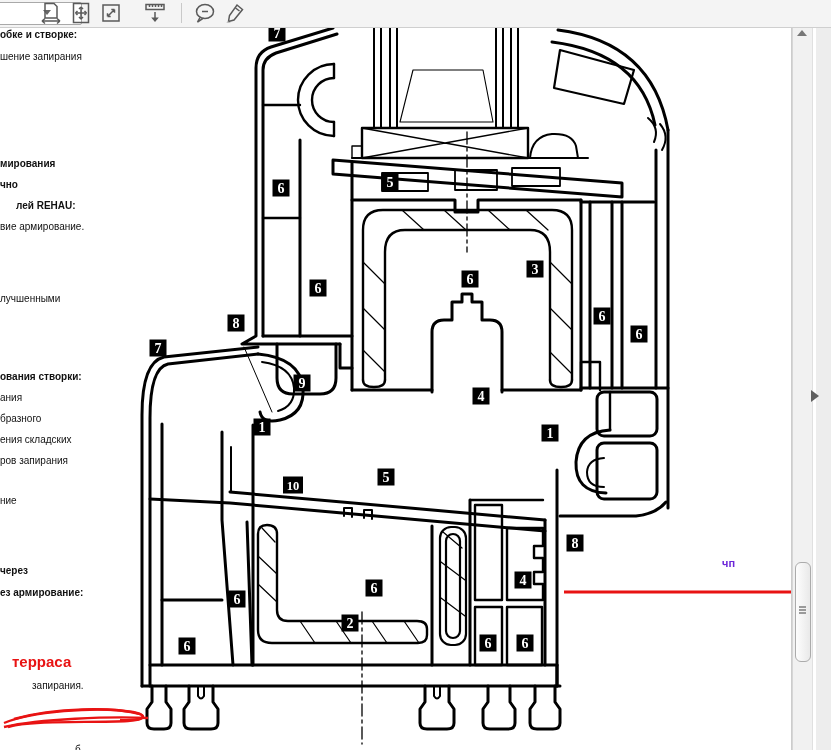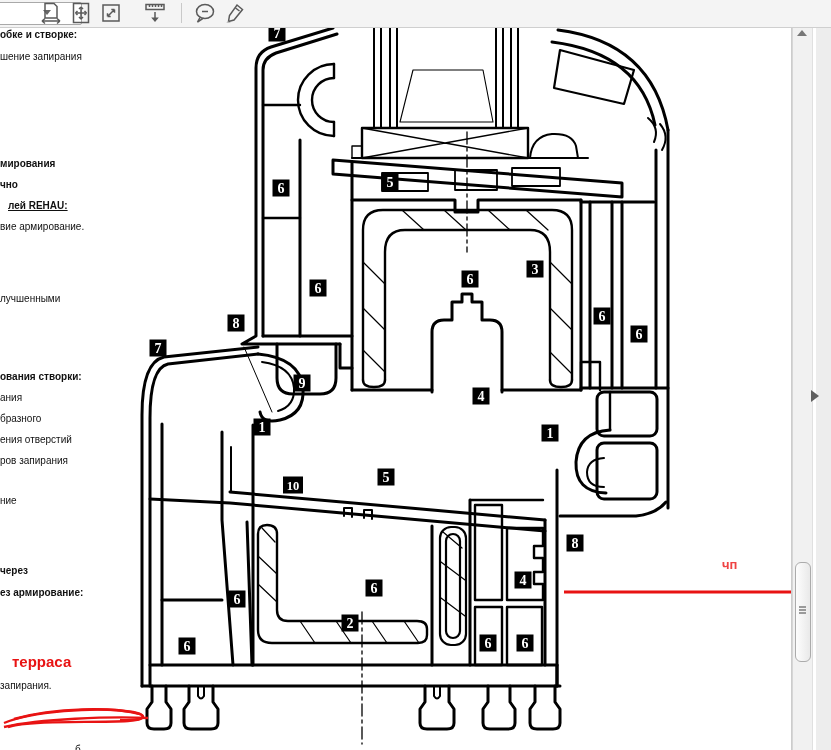--- a/index.html
+++ b/index.html
@@ -99,32 +99,32 @@
     </svg>
   </button>
 </div>
 
 <div class="page">
   <div id="text-layer">
       <div class="txt b" style="left: 0px; top: 1px;">обке и створке:</div>
       <div class="txt" style="left: 0px; top: 23px;">шение запирания</div>
       <div class="txt b" style="left: 0px; top: 130px;">мирования</div>
       <div class="txt b" style="left: 0px; top: 151px;">чно</div>
-      <div class="txt b" style="left: 8px; top: 172px; text-decoration: underline;">лей REHAU:</div>
+      <div class="txt b" style="left: 16px; top: 172px;">лей REHAU:</div>
       <div class="txt" style="left: 0px; top: 193px;">вие армирование.</div>
       <div class="txt" style="left: 0px; top: 265px;">лучшенными</div>
       <div class="txt b" style="left: 0px; top: 343px;">ования створки:</div>
       <div class="txt" style="left: 0px; top: 364px;">ания</div>
       <div class="txt" style="left: 0px; top: 385px;">бразного</div>
-      <div class="txt" style="left: 0px; top: 406px;">ения отверстий</div>
+      <div class="txt" style="left: 0px; top: 406px;">ения складских</div>
       <div class="txt" style="left: 0px; top: 427px;">ров запирания</div>
       <div class="txt" style="left: 0px; top: 467px;">ние</div>
       <div class="txt b" style="left: 0px; top: 537px;">через</div>
       <div class="txt b" style="left: 0px; top: 559px;">ез армирование:</div>
-      <div class="txt" style="left: 0px; top: 652px;">запирания.</div>
+      <div class="txt" style="left: 0px; top: 652px; padding-left: 32px;">запирания.</div>
       <div class="txt" style="left: 75px; top: 716px;">б</div>
     </div>
 
   <svg id="dwg" width="791" height="722" viewBox="0 28 791 722" style="position:absolute;left:0;top:0">
     <g fill="none" stroke="#000" stroke-linecap="round" stroke-linejoin="round">
 
       <g stroke-width="2">
         <path d="M374,28 V128 M381,28 V128 M390,28 V128 M397,28 V128"></path>
         <path d="M496,28 V128 M503,28 V128 M511,28 V128 M518,28 V128"></path>
       </g>
@@ -321,21 +321,21 @@
 
     <g>
       <line id="red-line" x1="564" y1="592" x2="791" y2="592" stroke="#e81313" stroke-width="3"></line>
       <g stroke="#e81313" stroke-width="2.4" fill="none">
         <path d="M4,723 C30,712 95,706 133,712 C148,715 146,720 128,721 C90,723 30,720 8,727"></path>
         <path d="M14,719 C55,707 115,707 140,714 C147,717 140,721 120,720"></path>
         <path d="M4,727 C40,719 110,716 148,718"></path>
       </g>
     </g>
   </svg>
-<div class="red-note" style="left: 722px; top: 529px; font-size: 13px; color: #ef4444;">чп</div>
+<div class="red-note" style="left: 722px; top: 529px; font-size: 11px; color: #6d28d9;">чп</div>
     <div class="red-note" style="left: 12px; top: 625px; font-size: 15px; color: rgb(232, 19, 19);">терраса</div>
   </div>
 
 <div class="scroll-track"></div>
 <div class="scroll-up"></div>
 <div class="scroll-thumb"></div>
 <div class="thumb-grip"></div>
 <div class="right-strip"></div>
 <div class="next-arrow"></div>
 <div class="page-edge"></div>

